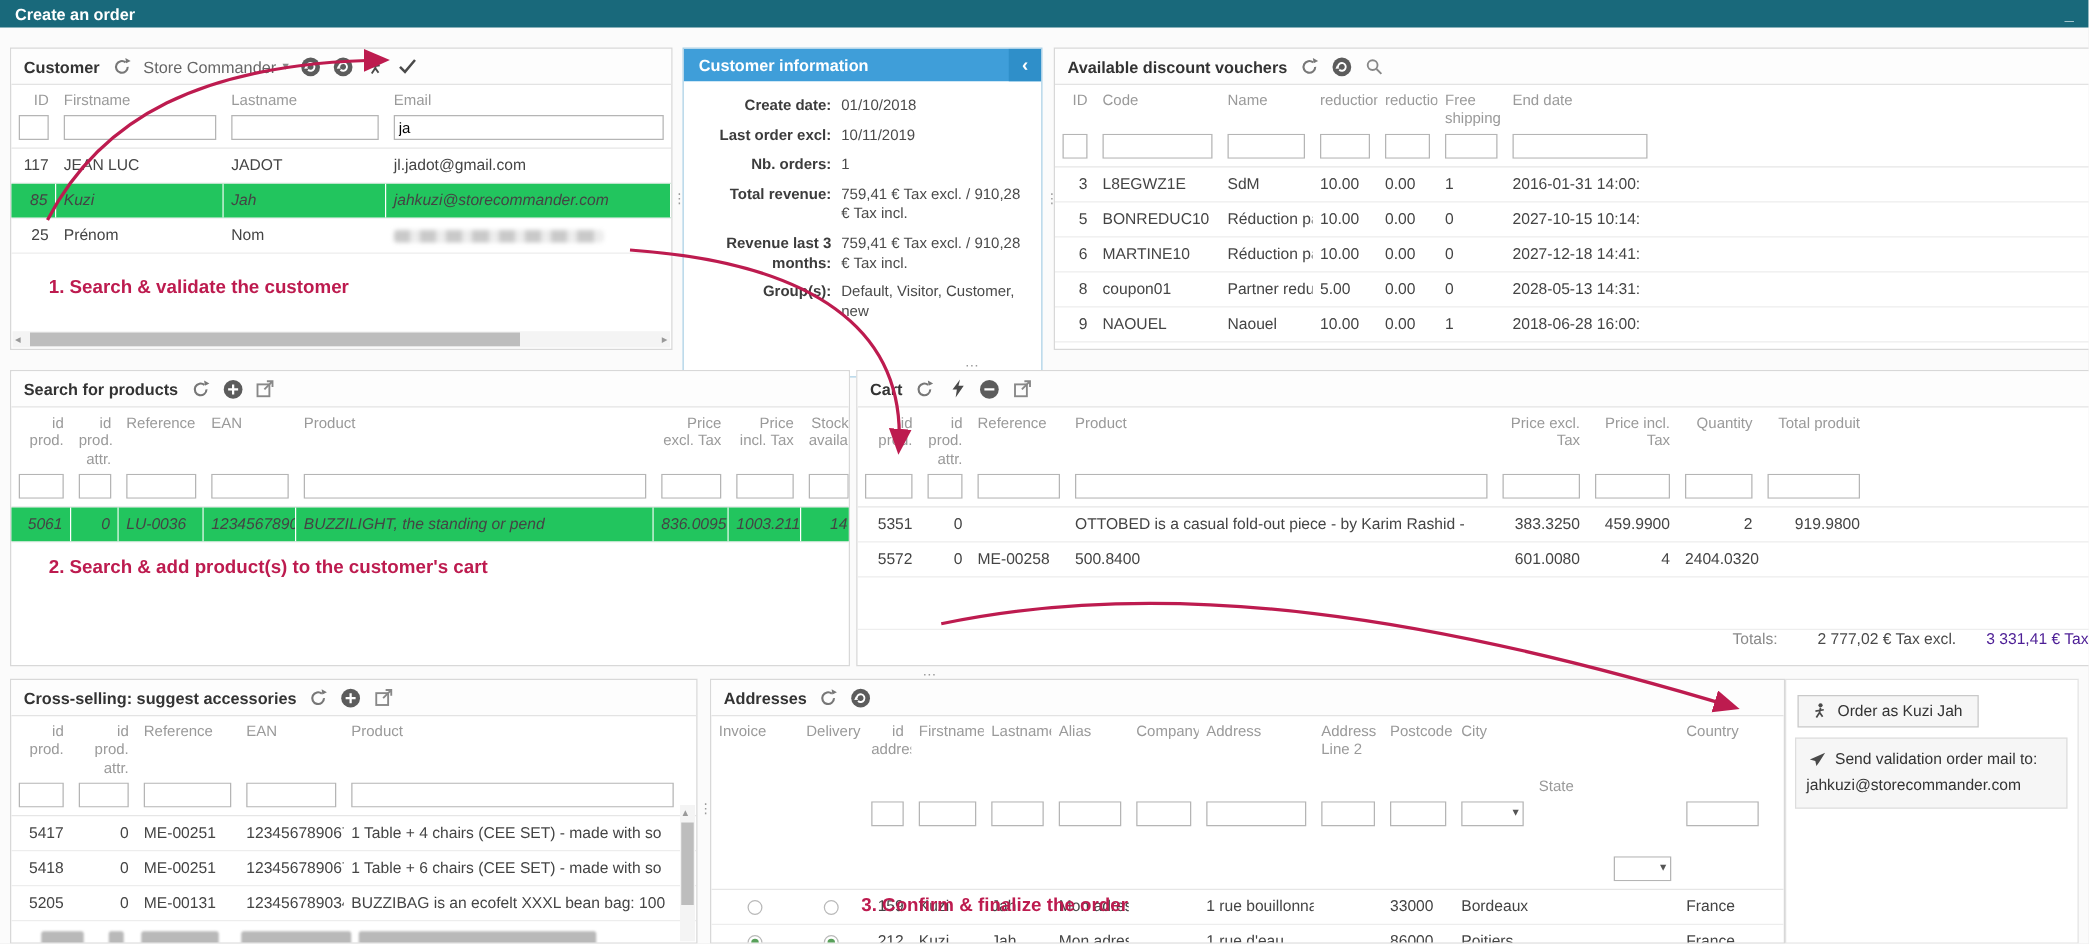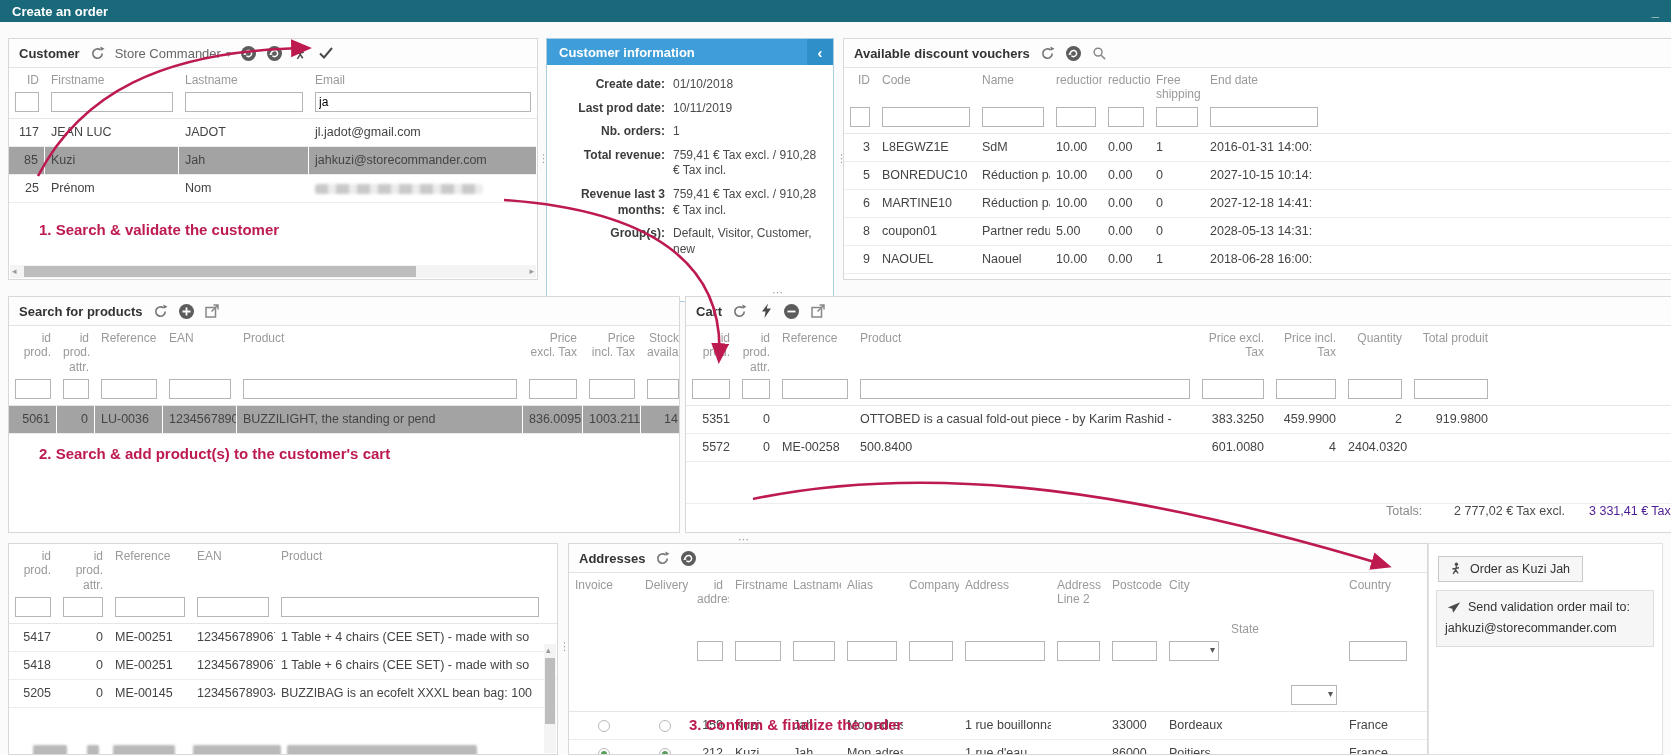--- a/index.html
+++ b/index.html
@@ -25,21 +25,21 @@
   .thead{padding-top:5px;color:#9a9a9a;font-size:12px;}
   .thead>*{white-space:normal;line-height:1.2;}
   .tfilter{margin-top:5px;padding-bottom:6px;}
   .tfilter input{width:100%;height:20px;border:1px solid #b5b5b5;box-sizing:border-box;
                  font-size:12px;padding:0 3px;font-family:inherit;background:#fff;}
   .selectbox{position:relative;display:block;width:100%;height:20px;border:1px solid #b5b5b5;background:#fff;box-sizing:border-box;cursor:pointer;}
   .selectbox::after{content:"▾";position:absolute;right:3px;top:2px;font-size:10px;color:#555;}
   .selectbox.small{width:46px;margin-left:auto;}
   .tbody{border-top:1px solid #e6e6e6;}
   .tbody .tr{height:27px;line-height:26px;font-size:12.5px;color:#444;border-bottom:1px solid #ededed;cursor:default;}
-  .tr.sel>*{background:#a3a3a3;border-right:1px solid #fff;}
+  .tr.sel>*{background:#22c55e;border-right:1px solid #fff;font-style:italic;}
   
   .redacted .red-cell::before{content:"";display:inline-block;width:168px;height:10px;border-radius:3px;
       background:repeating-linear-gradient(90deg,#c9c9c9 0 13px,#ececec 13px 21px);filter:blur(1.5px);vertical-align:middle;}
   
   .step{position:absolute;color:#bd1b4f;font-size:15px;font-weight:700;white-space:nowrap;}
   
   .p-customer{left:8px;top:38px;width:530px;height:242px;}
   .p-customer .tr>:nth-child(1){width:36px;text-align:right;}
   .p-customer .tr>:nth-child(2){width:134px;}
   .p-customer .tr>:nth-child(3){width:130px;}
@@ -229,21 +229,21 @@
       <span class="it">Customer information</span>
       <span class="info-collapse">‹</span>
     </div>
     <div class="info-body">
 
     <div class="info-row">
         <span class="lab">Create date:</span>
         <span class="val">01/10/2018</span>
       </div>
         <div class="info-row">
-        <span class="lab">Last prod date:</span>
+        <span class="lab">Last order excl:</span>
         <span class="val">10/11/2019</span>
       </div>
         <div class="info-row">
         <span class="lab">Nb. orders:</span>
         <span class="val">1</span>
       </div>
         <div class="info-row">
         <span class="lab">Total revenue:</span>
         <span class="val">759,41 € Tax excl. / 910,28 € Tax incl.</span>
       </div>
@@ -480,20 +480,41 @@
       </div>
       </div>
     <div class="cart-totals">
       <span class="ct-lab">Totals:</span>
       <span class="ct-excl">2 777,02 € Tax excl.</span>
       <span class="ct-incl">3 331,41 € Tax</span>
     </div>
   </section>
 
   <section class="panel p-cross">
+    <div class="phead">
+      <span class="ptitle">Cross-selling: suggest accessories</span>
+      <span class="icon">
+        <svg width="15" height="15" viewBox="0 0 16 16">
+            <path d="M13 8a5 5 0 1 1-1.8-3.8" fill="none" stroke="#777" stroke-width="1.8"></path>
+            <path d="M11 0.5 L11.6 5 L15.5 3 Z" fill="#777"></path>
+          </svg>
+      </span>
+      <span class="icon">
+        <svg width="17" height="17" viewBox="0 0 17 17">
+            <circle cx="8.5" cy="8.5" r="7.5" fill="#5c5c5c"></circle>
+            <path d="M8.5 4.5 v8 M4.5 8.5 h8" stroke="#fff" stroke-width="1.8"></path>
+          </svg>
+      </span>
+      <span class="icon">
+        <svg width="16" height="16" viewBox="0 0 16 16">
+            <rect x="2" y="4.5" width="9.5" height="9.5" fill="none" stroke="#888" stroke-width="1.5"></rect>
+            <path d="M7.5 8.5 L13.5 2.5 M9.5 2 h4.5 v4.5" fill="none" stroke="#888" stroke-width="1.5"></path>
+          </svg>
+      </span>
+    </div>
     <div class="thead tr">
 
     <span class="th">id prod.</span>
         <span class="th">id prod. attr.</span>
         <span class="th">Reference</span>
         <span class="th">EAN</span>
         <span class="th">Product</span>
       </div>
     <div class="tfilter tr">
       <span><input style=""></span>
@@ -514,21 +535,21 @@
         <div class="tr">
         <span>5418</span>
         <span>0</span>
         <span>ME-00251</span>
         <span>123456789067</span>
         <span>1 Table + 6 chairs (CEE SET) - made with so</span>
       </div>
         <div class="tr">
         <span>5205</span>
         <span>0</span>
-        <span>ME-00145</span>
+        <span>ME-00131</span>
         <span>123456789034</span>
         <span>BUZZIBAG is an ecofelt XXXL bean bag: 100</span>
       </div>
       </div>
     <div class="partial-row">
       <i style="left:18px;width:34px;"></i>
         <i style="left:72px;width:12px;"></i>
       <i style="left:98px;width:62px;"></i>
         <i style="left:178px;width:88px;"></i>
       <i style="left:272px;width:190px;"></i>

